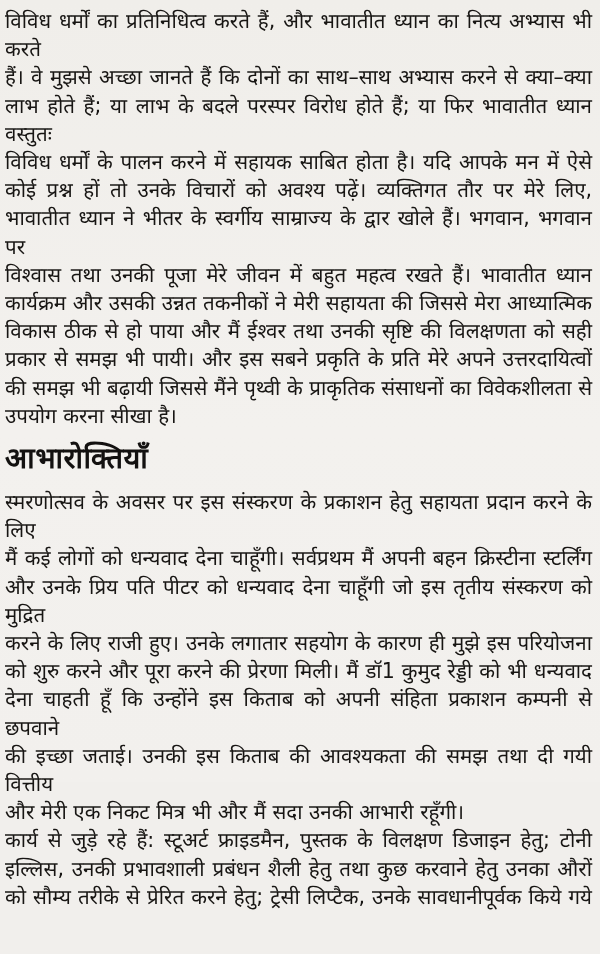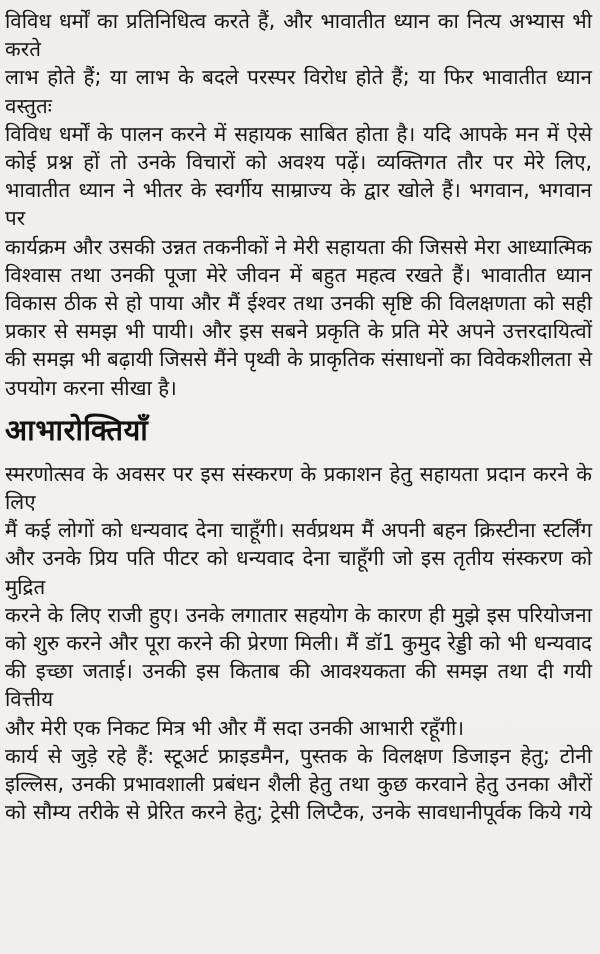--- a/index.html
+++ b/index.html
@@ -50,38 +50,40 @@
     letter-spacing: 0.5px;
   }
 </style>
 </head>
 <body>
 
 <div class="page">
   <div id="page-content">
       <div class="paragraph">
         <div class="line">विविध धर्मों का प्रतिनिधित्व करते हैं, और भावातीत ध्यान का नित्य अभ्यास भी करते</div>
+        <div class="line">हैं। वे मुझसे अच्छा जानते हैं कि दोनों का साथ–साथ अभ्यास करने से क्या–क्या</div>
         <div class="line">लाभ होते हैं; या लाभ के बदले परस्पर विरोध होते हैं; या फिर भावातीत ध्यान वस्तुतः</div>
         <div class="line">विविध धर्मों के पालन करने में सहायक साबित होता है। यदि आपके मन में ऐसे</div>
         <div class="line">कोई प्रश्न हों तो उनके विचारों को अवश्य पढ़ें। व्यक्तिगत तौर पर मेरे लिए,</div>
         <div class="line">भावातीत ध्यान ने भीतर के स्वर्गीय साम्राज्य के द्वार खोले हैं। भगवान, भगवान पर</div>
+        <div class="line">विश्वास तथा उनकी पूजा मेरे जीवन में बहुत महत्व रखते हैं। भावातीत ध्यान</div>
         <div class="line">कार्यक्रम और उसकी उन्नत तकनीकों ने मेरी सहायता की जिससे मेरा आध्यात्मिक</div>
-        <div class="line">विश्वास तथा उनकी पूजा मेरे जीवन में बहुत महत्व रखते हैं। भावातीत ध्यान</div>
         <div class="line">विकास ठीक से हो पाया और मैं ईश्वर तथा उनकी सृष्टि की विलक्षणता को सही</div>
         <div class="line">प्रकार से समझ भी पायी। और इस सबने प्रकृति के प्रति मेरे अपने उत्तरदायित्वों</div>
         <div class="line">की समझ भी बढ़ायी जिससे मैंने पृथ्वी के प्राकृतिक संसाधनों का विवेकशीलता से</div>
         <div class="line short">उपयोग करना सीखा है।</div>
       </div>
       <div class="heading">आभारोक्तियाँ</div>
       <div class="paragraph">
         <div class="line">स्मरणोत्सव के अवसर पर इस संस्करण के प्रकाशन हेतु सहायता प्रदान करने के लिए</div>
         <div class="line">मैं कई लोगों को धन्यवाद देना चाहूँगी। सर्वप्रथम मैं अपनी बहन क्रिस्टीना स्टर्लिंग</div>
         <div class="line">और उनके प्रिय पति पीटर को धन्यवाद देना चाहूँगी जो इस तृतीय संस्करण को मुद्रित</div>
         <div class="line">करने के लिए राजी हुए। उनके लगातार सहयोग के कारण ही मुझे इस परियोजना</div>
         <div class="line">को शुरु करने और पूरा करने की प्रेरणा मिली। मैं  डॉ1 कुमुद रेड्डी को भी धन्यवाद</div>
+        <div class="line">देना चाहती हूँ कि उन्होंने इस किताब को अपनी संहिता प्रकाशन कम्पनी से छपवाने</div>
         <div class="line">की इच्छा जताई। उनकी इस किताब की आवश्यकता की समझ तथा दी गयी वित्तीय</div>
         <div class="line short">और मेरी एक निकट मित्र भी और मैं सदा उनकी आभारी रहूँगी।</div>
       </div>
       <div class="paragraph">
         <div class="line">कार्य से जुड़े रहे हैं: स्टूअर्ट फ्राइडमैन, पुस्तक के विलक्षण डिजाइन हेतु; टोनी</div>
         <div class="line">इल्लिस, उनकी प्रभावशाली प्रबंधन शैली हेतु तथा कुछ करवाने हेतु उनका औरों</div>
         <div class="line">को सौम्य तरीके से प्रेरित करने हेतु; ट्रेसी लिप्टैक, उनके सावधानीपूर्वक किये गये</div>
       </div>
     </div>
 </div>

